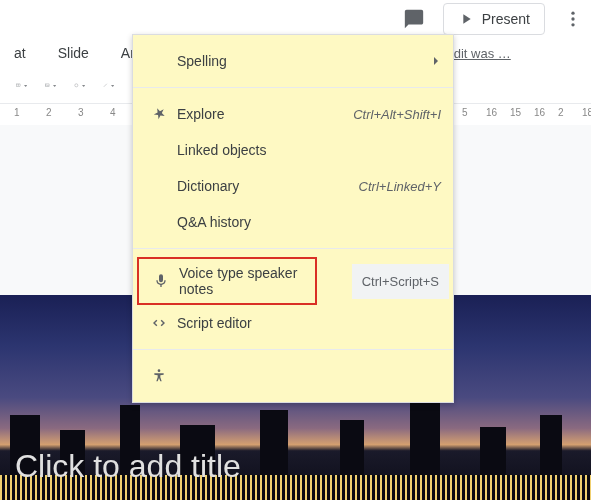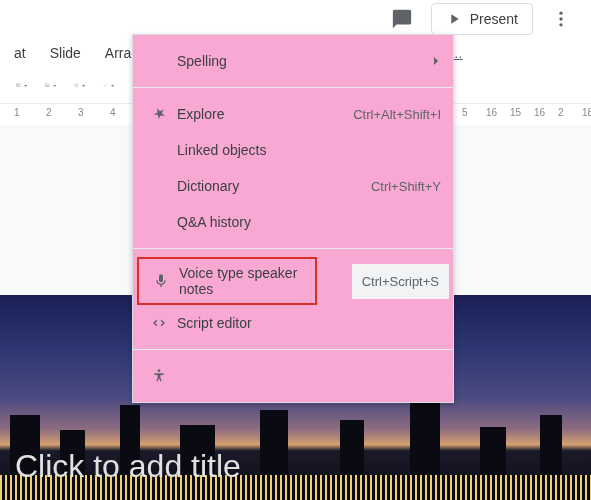--- a/index.html
+++ b/index.html
@@ -1,47 +1,47 @@
 <!DOCTYPE html>
 <html><head>
   <meta charset="utf-8">
   <style>
     * { margin: 0; padding: 0; box-sizing: border-box; font-family: Arial, sans-serif; }
     body { width: 591px; height: 500px; overflow: hidden; background: #fff; position: relative; }
     
-    .topbar { height: 38px; display: flex; align-items: center; justify-content: flex-end; padding: 0 20px; gap: 18px; border-bottom: 1px solid transparent; }
+    .topbar { height: 38px; display: flex; align-items: center; justify-content: flex-end; padding: 0 8px; gap: 18px; border-bottom: 1px solid transparent; }
     .comment-icon { width: 22px; height: 22px; fill: #5f6368; cursor: pointer; }
     .present-btn { border: 1px solid #dadce0; border-radius: 4px; padding: 7px 14px; display: flex; align-items: center; gap: 8px; cursor: pointer; font-size: 14px; color: #3c4043; }
     .present-btn svg { width: 16px; height: 16px; fill: #5f6368; }
     .more-icon { width: 20px; height: 20px; fill: #5f6368; cursor: pointer; }
 
-    .menubar { height: 30px; display: flex; align-items: center; padding-left: 4px; gap: 4px; font-size: 14px; color: #3c4043; }
+    .menubar { height: 30px; display: flex; align-items: center; padding-left: 4px; gap: 12px; font-size: 14px; color: #3c4043; }
     .menu-item { padding: 4px 10px; cursor: pointer; border-radius: 2px; }
     .menu-item.tools { border: 2.5px solid #d93025; background: #e8eaed; }
     .last-edit { color: #5f6368; text-decoration: underline; margin-left: 12px; font-size: 13px; }
 
     .toolbar { height: 36px; display: flex; align-items: center; padding-left: 16px; gap: 18px; border-bottom: 1px solid #e8eaed; }
     .tool-group { display: flex; align-items: center; gap: 3px; }
 
     .ruler { height: 20px; background: #fff; position: relative; font-size: 10px; color: #888; padding-left: 8px; }
     .ruler-tick { position: absolute; top: 3px; }
 
     .canvas-area { position: absolute; top: 125px; left: 0; right: 0; bottom: 0; background: #f8f9fa; }
     .slide-bg { position: absolute; top: 170px; left: 0; right: 0; height: 205px; background: linear-gradient(to bottom, #1a2055 0%, #2c3570 25%, #4a4a80 50%, #8a6a80 65%, #d4a070 73%, #1a1a2a 76%, #0a0a15 100%); }
     .city-lights { position: absolute; bottom: 0; left: 0; right: 0; height: 50px; }
     .building { position: absolute; bottom: 25px; background: #0a0a12; }
     .lights-strip { position: absolute; bottom: 0; left: 0; right: 0; height: 25px; background: repeating-linear-gradient(90deg, #f0d070 0px, #f0d070 2px, #0a0a12 2px, #0a0a12 5px); }
     .placeholder-text { position: absolute; bottom: 15px; left: 15px; font-size: 32px; color: #e0e0e0; font-weight: 300; }
 
-    .dropdown { position: absolute; top: 34px; left: 132px; width: 322px; background: #f9a8d4; border: 1px solid #dadce0; box-shadow: 0 2px 6px rgba(0,0,0,0.2); z-index: 100; padding: 8px 0; }
+    .dropdown { position: absolute; top: 34px; left: 132px; width: 322px; background: #fef9c3; border: 1px solid #dadce0; box-shadow: 0 2px 6px rgba(0,0,0,0.2); z-index: 100; padding: 8px 0; }
     .dropdown-item { display: flex; align-items: center; padding: 8px 12px 8px 12px; font-size: 14px; color: #3c4043; cursor: pointer; min-height: 36px; }
     .dropdown-icon { width: 28px; display: flex; align-items: center; justify-content: center; }
     .dropdown-icon svg { width: 16px; height: 16px; fill: #5f6368; }
     .dropdown-label { flex: 1; padding-left: 4px; }
-    .dropdown-shortcut { color: #5f6368; font-size: 13px; }
+    .dropdown-shortcut { color: #5f6368; font-size: 13px; font-style: italic; }
     .dropdown-arrow { fill: #5f6368; }
     .dropdown-sep { height: 1px; background: #e8eaed; margin: 8px 0; }
     .voice-row { margin: 0 4px; gap: 35px; }
     .voice-box { border: 2.5px solid #d93025; display: flex; align-items: center; padding: 6px 8px 6px 8px; flex: 1; }
     .voice-shortcut { background: #f1f3f4; padding: 10px 10px; color: #5f6368; font-size: 13px; }
   </style>
 </head>
 <body>
 
 <div class="topbar">
@@ -157,21 +157,21 @@
     <span class="dropdown-label">Explore</span>
     <span class="dropdown-shortcut">Ctrl+Alt+Shift+I</span>
   </div>
   <div class="dropdown-item">
     <span class="dropdown-icon"></span>
     <span class="dropdown-label">Linked objects</span>
   </div>
   <div class="dropdown-item">
     <span class="dropdown-icon"></span>
     <span class="dropdown-label">Dictionary</span>
-    <span class="dropdown-shortcut">Ctrl+Shift+Y</span>
+    <span class="dropdown-shortcut">Ctrl+Linked+Y</span>
   </div>
   <div class="dropdown-item">
     <span class="dropdown-icon"></span>
     <span class="dropdown-label">Q&amp;A history</span>
   </div>
   <div class="dropdown-sep"></div>
   <div class="dropdown-item voice-row" style="padding:0">
     <div class="voice-box">
       <span class="dropdown-icon">
           <svg viewBox="0 0 24 24">

